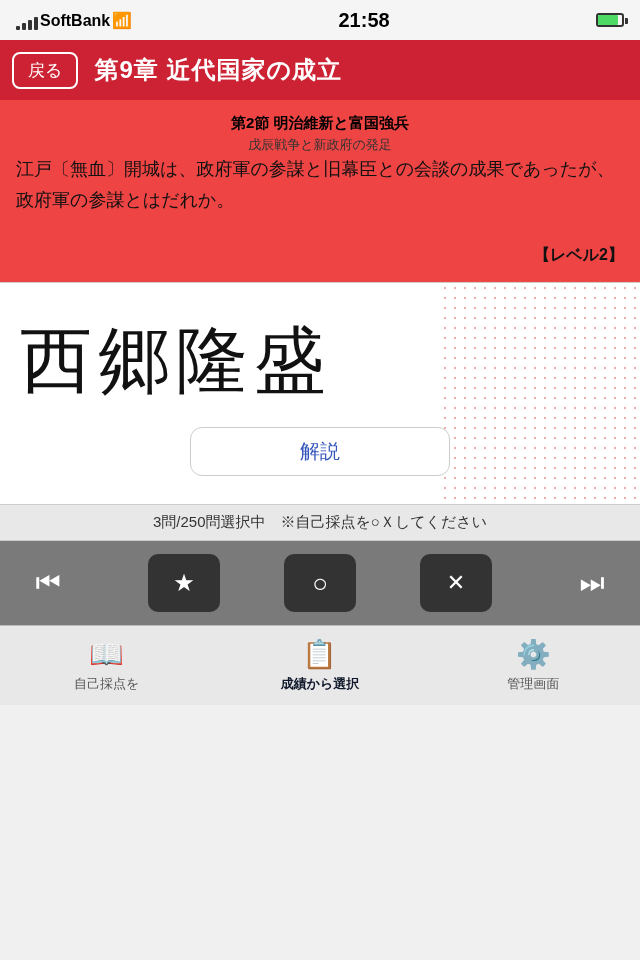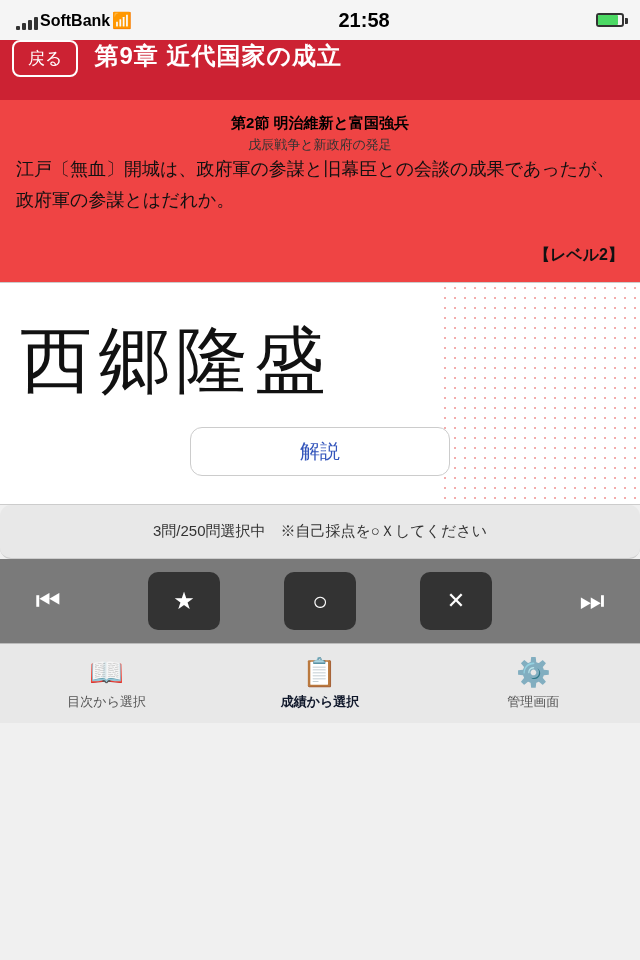--- a/index.html
+++ b/index.html
@@ -82,21 +82,21 @@
       background: #4cd964;
       border-radius: 1px;
     }
 
     
     .nav-header {
       width: 100%;
       height: 60px;
       background: #cc2233;
       display: flex;
-      align-items: flex-start;
+      align-items: center;
       padding: 0 12px;
       gap: 16px;
     }
     .back-button {
       background: transparent;
       border: 2px solid white;
       border-radius: 8px;
       color: white;
       font-size: 17px;
       padding: 5px 14px;
@@ -185,23 +185,22 @@
       position: relative;
       z-index: 1;
     }
 
     
     .counter-bar {
       background: #e8e8e8;
       text-align: center;
       font-size: 15px;
       color: #333;
-      padding: 17px 0;
+      padding: 8px 0;
       border-bottom: 1px solid #ccc;
-      border-radius: 11px;
     }
 
     
     .control-bar {
       background: #7a7a7a;
       height: 84px;
       display: flex;
       align-items: center;
       justify-content: space-between;
       padding: 0 12px;
@@ -314,21 +313,21 @@
   <button class="ctrl-btn skip">⏮</button>
   <button class="ctrl-btn ctrl-btn-star">★</button>
   <button class="ctrl-btn ctrl-btn-circle">○</button>
   <button class="ctrl-btn ctrl-btn-cross">✕</button>
   <button class="ctrl-btn skip">⏭</button>
 </div>
 
 <div class="tab-bar">
   <div class="tab-item">
     <span class="tab-icon">📖</span>
-    <span class="tab-label">目次から選択</span>
+    <span class="tab-label">自己採点を</span>
   </div>
   <div class="tab-item active">
     <span class="tab-icon">📋</span>
     <span class="tab-label">成績から選択</span>
   </div>
   <div class="tab-item">
     <span class="tab-icon">⚙️</span>
     <span class="tab-label">管理画面</span>
   </div>
 </div>

